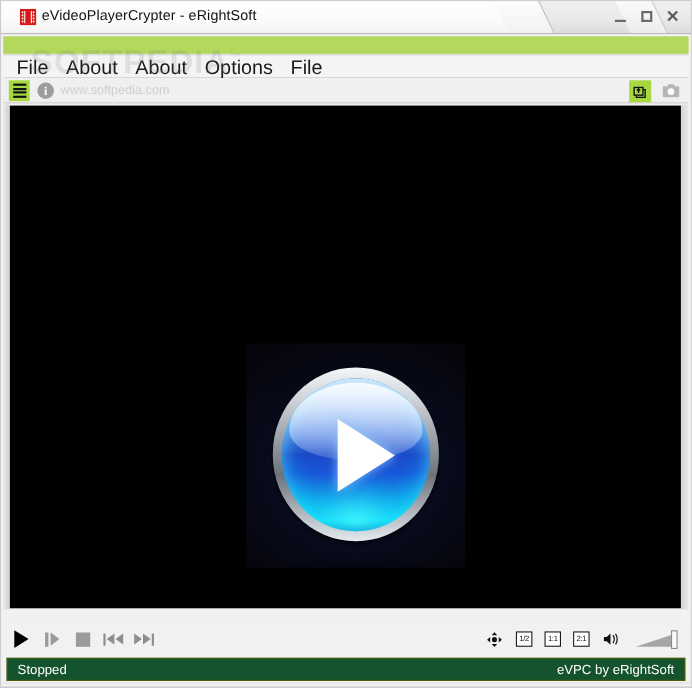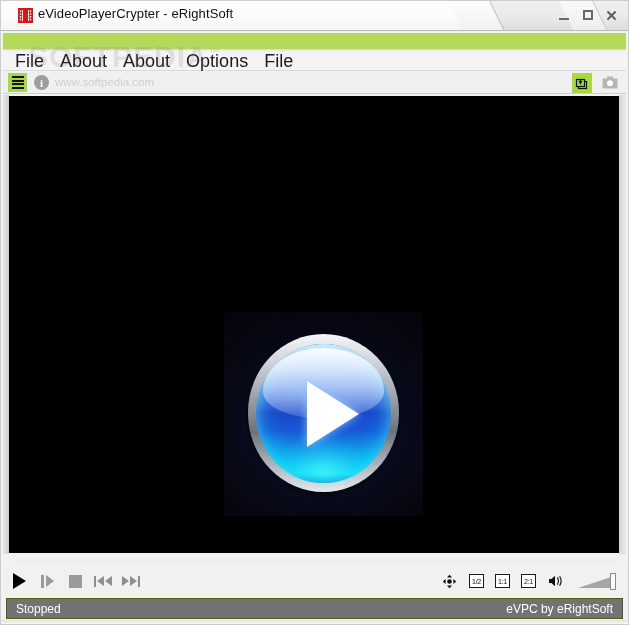--- a/index.html
+++ b/index.html
@@ -234,21 +234,21 @@
     border-bottom:11px solid #a6a6a6;border-left:33px solid transparent;
   }
   .volslider .handle{
     position:absolute;right:0;top:0;width:6px;height:17px;
     background:#fafafa;border:1px solid #8a8a8a;box-sizing:border-box;
   }
 
   
   .statusbar{
     position:absolute;left:6px;top:598px;width:617px;height:21px;
-    background:#737373;
+    background:#14532d;
     display:flex;align-items:center;justify-content:space-between;
     padding:0 9px;box-sizing:border-box;
     border:1px solid #4d5f06;
   }
   .status-text{font-size:12px;color:#fff;white-space:nowrap;}
   .status-right{font-size:12px;color:#fff;white-space:nowrap;}
 
   .outer-edge{
     position:absolute;left:0;top:0;width:629px;height:625px;
     border:1px solid #cdcdcd;box-sizing:border-box;pointer-events:none;

